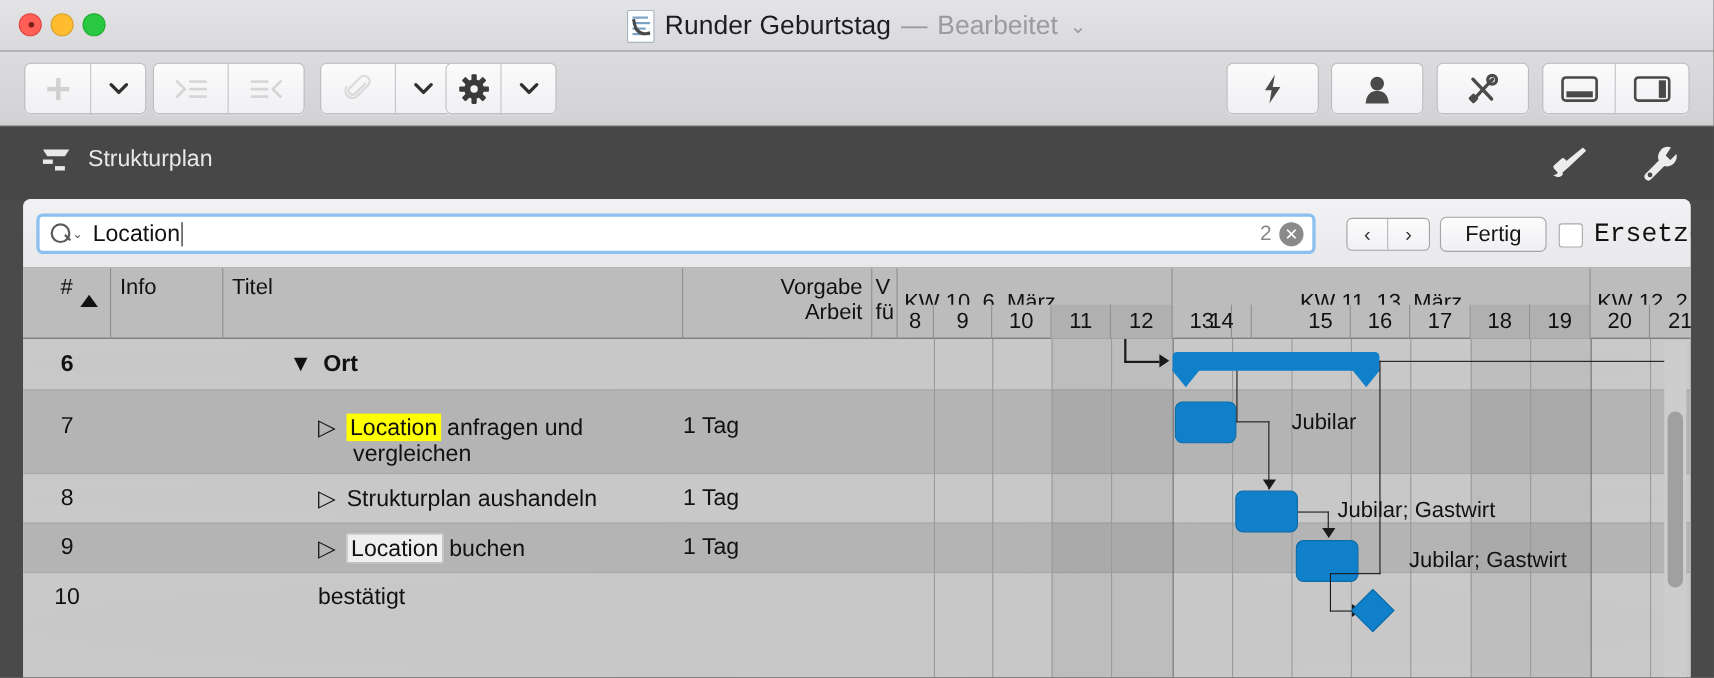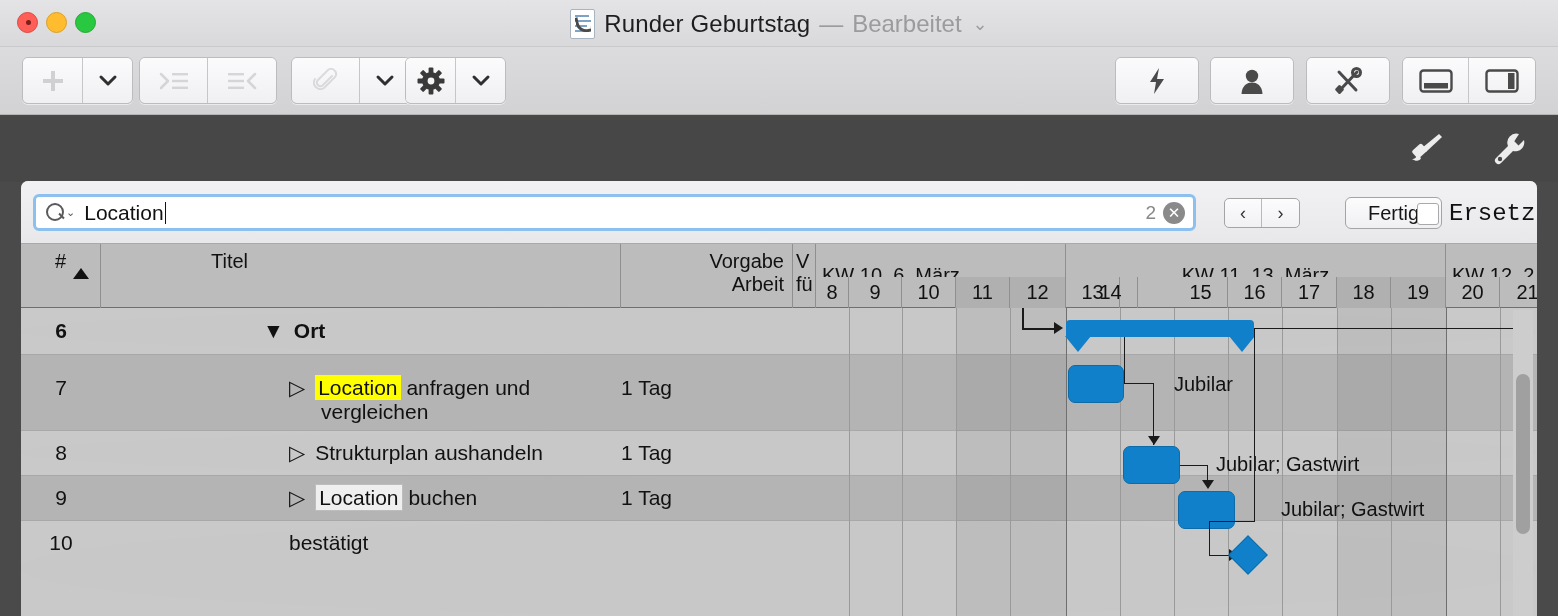--- a/index.html
+++ b/index.html
@@ -118,21 +118,21 @@
     background: linear-gradient(to bottom,#fcfcfd,#f1f0f3);
   }
   .navbtn { width: 37px; display: flex; align-items: center; justify-content: center;
             font-size: 18px; color: #333; border-right: 1px solid #b9b8bb; }
   .navbtn:last-child { border-right: none; }
   .donebtn {
     position: absolute; left: 1288px; top: 16px; width: 97px; height: 32px;
     border: 1px solid #a4a3a6; border-radius: 6px;
     background: linear-gradient(to bottom,#fcfcfd,#f0eff2);
     display: flex; align-items: center; justify-content: center;
-    font-size: 20px; color: #151515; margin-left: 36px;
+    font-size: 20px; color: #151515;
   }
   .replwrap { position: absolute; left: 1396px; top: 19px; display: flex; align-items: center; gap: 10px; }
   .chk { width: 22px; height: 22px; background: #fff; border: 1px solid #a9a8ab; border-radius: 3px; }
   .repllabel { font-size: 24px; color: #111; font-family: Liberation Mono, monospace; }
 
   
   .tablearea { position: absolute; left: 0; top: 63px; width: 1516px; height: 372px; background: #c9c9c9; }
 
   .colhdr {
     position: absolute; left: 0; top: 0; width: 1516px; height: 64px;
@@ -341,20 +341,28 @@
       <div class="tbtn" style="width:66px;">
         <svg width="34" height="26" viewBox="0 0 34 26">
           <rect x="1.5" y="2.5" width="31" height="21" rx="3" fill="none" stroke="#4a4a4a" stroke-width="2.4"></rect>
           <rect x="23" y="5" width="6.5" height="16" fill="#4a4a4a"></rect>
         </svg>
       </div>
     </div>
   </div>
 
   <div class="darkbar">
+    <div class="left">
+      <svg width="30" height="26" viewBox="0 0 30 26">
+        <path d="M3 4 H27 L23 10 H7 Z" fill="#e8e8e8"></path>
+        <rect x="3" y="13" width="9" height="4" fill="#e8e8e8"></rect>
+        <rect x="14" y="19" width="9" height="4" fill="#e8e8e8"></rect>
+      </svg>
+      <span class="label">Strukturplan</span>
+    </div>
     <div class="right">
       <svg width="36" height="34" viewBox="0 0 36 34">
         <path d="M30 3 L33 6 L17 21 L13 17 Z" fill="#ececec"></path>
         <rect x="4" y="15" width="13" height="10" rx="2" fill="#ececec" transform="rotate(-42 10.5 20)"></rect>
         <path d="M3 28 C6 28 8 26 8 23 L12 27 C11 30 7 31 3 28 Z" fill="#ececec"></path>
       </svg>
       <svg width="36" height="34" viewBox="0 0 36 34">
         <path d="M29 3 a9 9 0 0 0-11 12 L6 27 a3.5 3.5 0 0 0 5 5 L23 20 a9 9 0 0 0 11-11 l-5.5 5.5 -4.2-4.2 Z" fill="#ececec"></path>
         <circle cx="10" cy="28" r="2.2" fill="#474747"></circle>
       </svg>
@@ -382,20 +390,23 @@
         <span class="repllabel">Ersetzen</span>
       </div>
     </div>
 
     <div class="tablearea">
 
       <div class="colhdr">
         <div class="hcell ctr" style="left:0; width:80px;">
           <span>#</span>
           <span class="sort-tri"></span>
+        </div>
+        <div class="hcell" style="left:80px; width:102px;">
+          <span>Info</span>
         </div>
         <div class="hcell" style="left:182px; width:418px;">
           <span>Titel</span>
         </div>
         <div class="hcell r" style="left:600px; width:172px;">
           <div>Vorgabe</div>
           <div>Arbeit</div>
         </div>
         <div class="hcell" style="left:772px; width:23px; padding:6px 3px;">
           <div>V</div>

